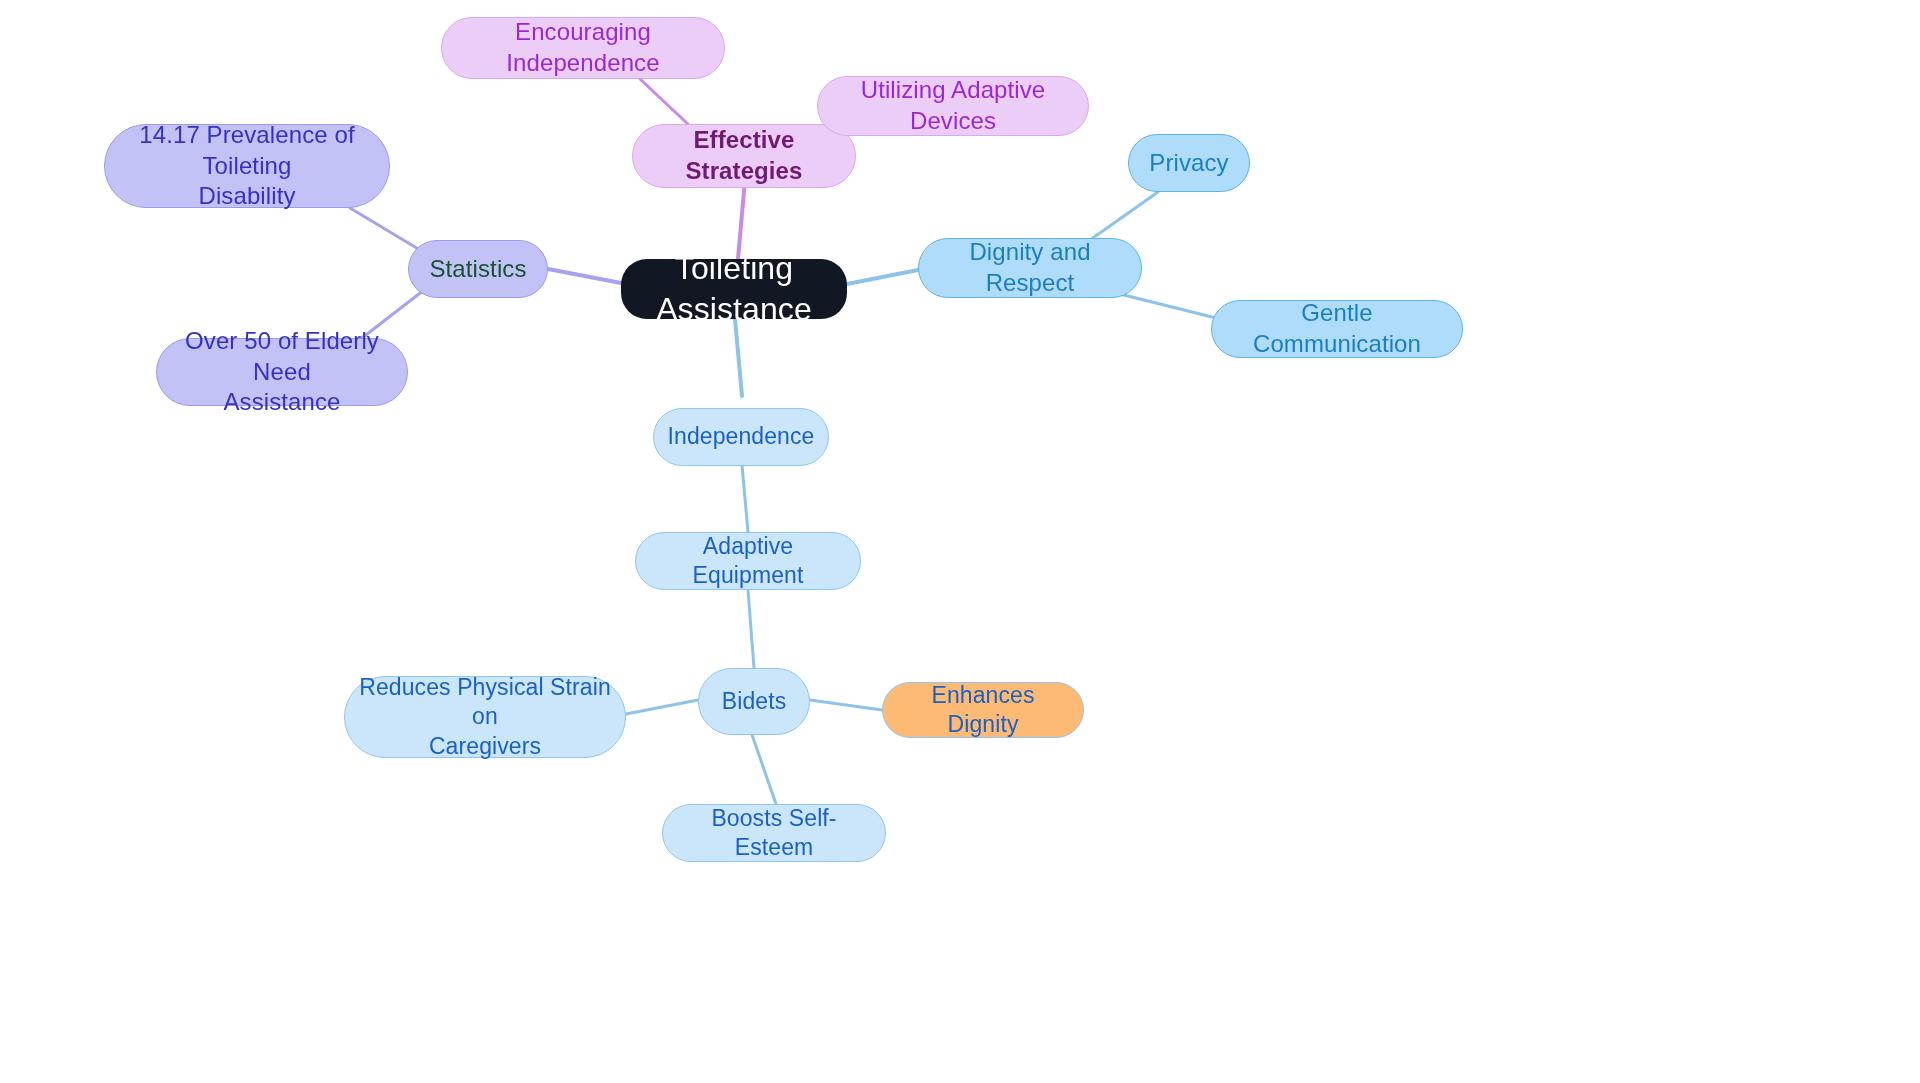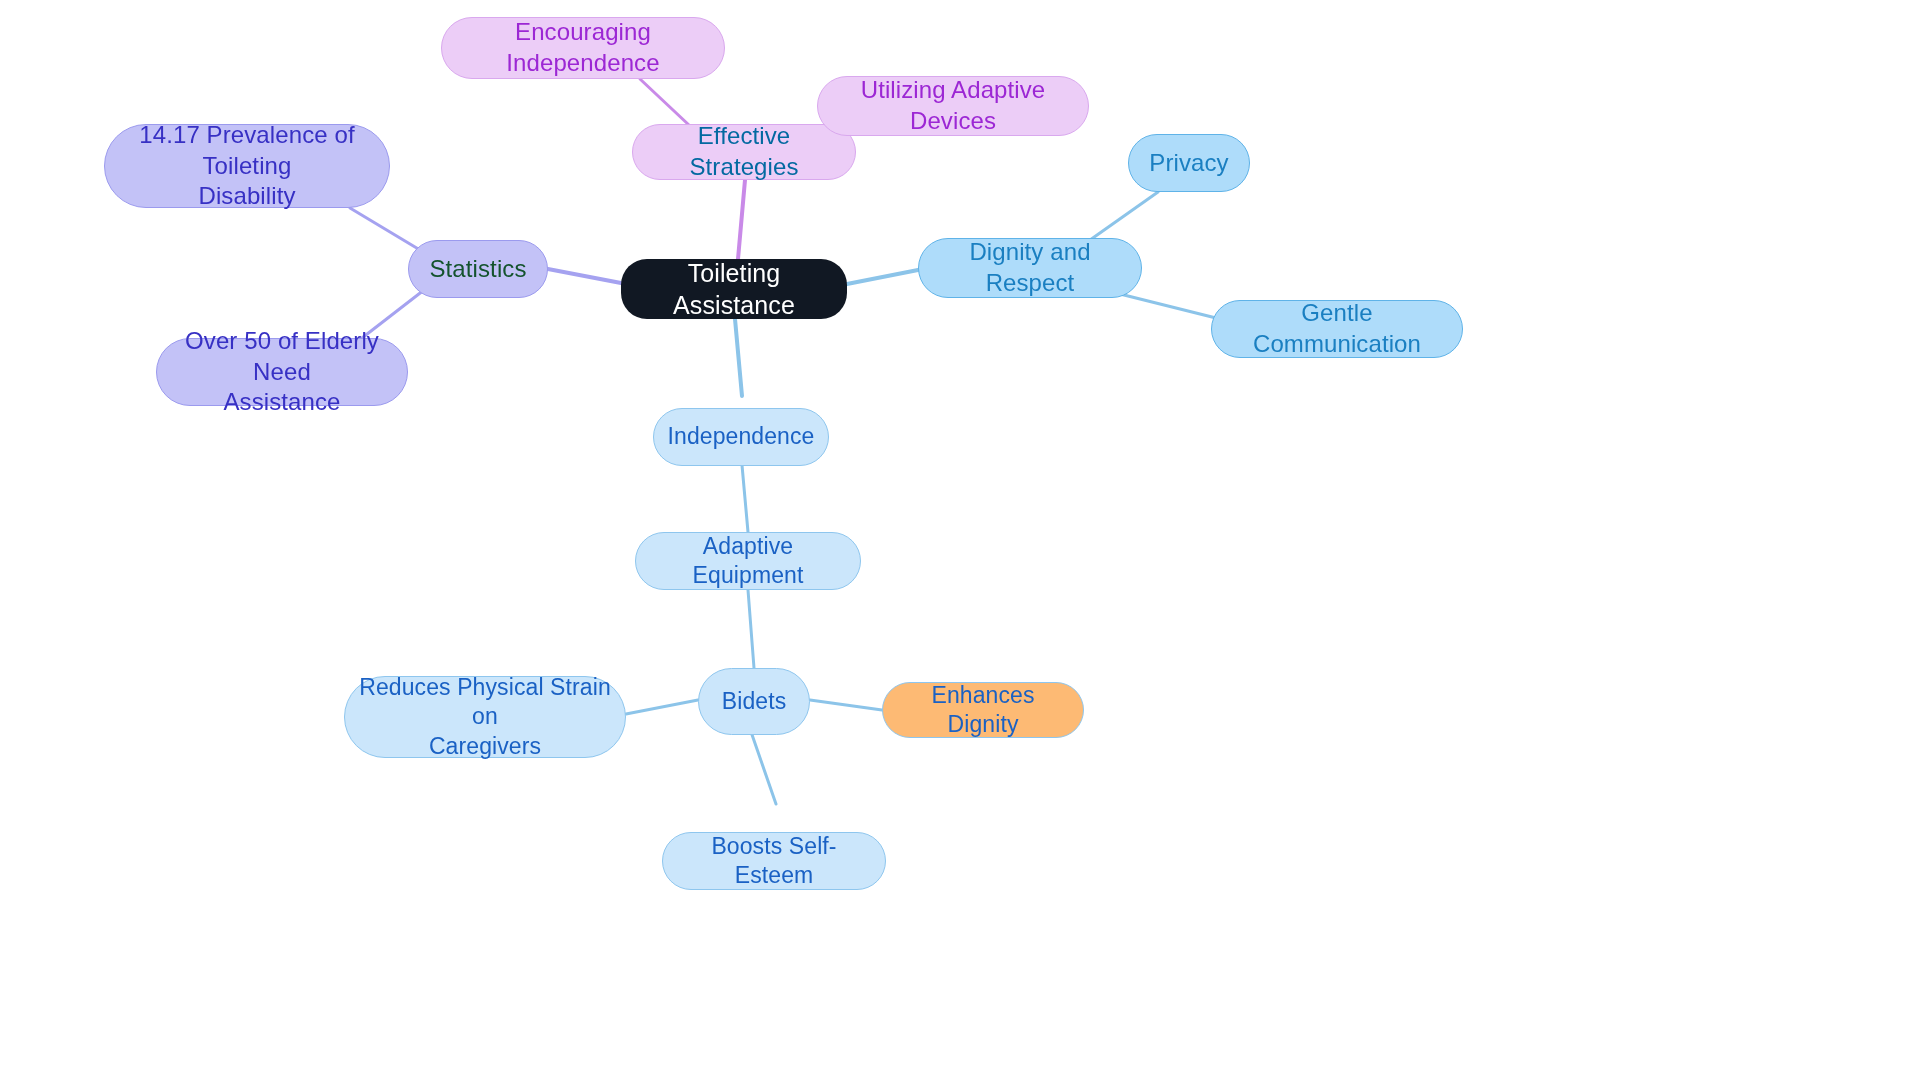--- a/index.html
+++ b/index.html
@@ -33,21 +33,21 @@
     align-items: center;
     justify-content: center;
     text-align: center;
     border-radius: 999px;
     line-height: 1.28;
     white-space: pre-line;
     padding: 0 14px;
     letter-spacing: 0.1px;
   }
   .node-root {
-    font-size: 25px;
+    font-size: 32px;
     border-radius: 26px;
   }
   .node-branch { font-size: 24px; }
   .node-leaf   { font-size: 23px; }
 </style>
 </head>
 <body>
 
 <div id="mindmap-canvas">
   <svg id="edge-layer" viewBox="0 0 1920 1083">
@@ -67,27 +67,27 @@
       <line x1="810" y1="700" x2="882" y2="710" stroke="#8cc4e9" stroke-width="3" stroke-linecap="round"></line>
       <line x1="749" y1="726" x2="776" y2="804" stroke="#8cc4e9" stroke-width="3" stroke-linecap="round"></line>
     </svg>
   <div id="node-layer">
       <div class="node node-root" style="left: 621px; top: 259px; width: 226px; height: 60px; background: rgb(17, 24, 35); color: rgb(255, 255, 255); border: none;">Toileting Assistance</div>
       <div class="node node-branch" style="left: 408px; top: 240px; width: 140px; height: 58px; background: rgb(195, 194, 247); color: #14532d; border: 1px solid rgb(155, 154, 238);">Statistics</div>
       <div class="node node-branch" style="left: 104px; top: 124px; width: 286px; height: 84px; background: rgb(195, 194, 247); color: rgb(55, 48, 196); border: 1px solid rgb(155, 154, 238);">14.17 Prevalence of Toileting
 Disability</div>
       <div class="node node-branch" style="left: 156px; top: 338px; width: 252px; height: 68px; background: rgb(195, 194, 247); color: rgb(55, 48, 196); border: 1px solid rgb(155, 154, 238);">Over 50 of Elderly Need
 Assistance</div>
-      <div class="node node-branch" style="left: 632px; top: 124px; width: 224px; height: 56px; background: rgb(236, 205, 247); color: #0369a1; border: 1px solid rgb(217, 168, 238);">Effective Strategies</div>
+      <div class="node node-branch" style="left: 632px; top: 124px; width: 224px; height: 64px; background: rgb(236, 205, 247); color: #701a75; border: 1px solid rgb(217, 168, 238); font-weight: bold;">Effective Strategies</div>
       <div class="node node-branch" style="left: 441px; top: 17px; width: 284px; height: 62px; background: rgb(236, 205, 247); color: rgb(156, 39, 212); border: 1px solid rgb(217, 168, 238);">Encouraging Independence</div>
       <div class="node node-branch" style="left: 817px; top: 28px; width: 272px; height: 60px; background: rgb(236, 205, 247); color: rgb(156, 39, 212); border: 1px solid rgb(217, 168, 238); margin-top: 48px;">Utilizing Adaptive Devices</div>
       <div class="node node-branch" style="left: 918px; top: 238px; width: 224px; height: 60px; background: rgb(174, 220, 250); color: rgb(26, 127, 193); border: 1px solid rgb(95, 179, 232);">Dignity and Respect</div>
       <div class="node node-branch" style="left: 1128px; top: 134px; width: 122px; height: 58px; background: rgb(174, 220, 250); color: rgb(26, 127, 193); border: 1px solid rgb(95, 179, 232);">Privacy</div>
       <div class="node node-branch" style="left: 1211px; top: 300px; width: 252px; height: 58px; background: rgb(174, 220, 250); color: rgb(26, 127, 193); border: 1px solid rgb(95, 179, 232);">Gentle Communication</div>
       <div class="node node-leaf" style="left: 653px; top: 408px; width: 176px; height: 58px; background: rgb(203, 230, 251); color: rgb(26, 97, 196); border: 1px solid rgb(142, 198, 238);">Independence</div>
       <div class="node node-leaf" style="left: 635px; top: 532px; width: 226px; height: 58px; background: rgb(203, 230, 251); color: rgb(26, 97, 196); border: 1px solid rgb(142, 198, 238);">Adaptive Equipment</div>
       <div class="node node-leaf" style="left: 698px; top: 668px; width: 112px; height: 67px; background: rgb(203, 230, 251); color: rgb(26, 97, 196); border: 1px solid rgb(142, 198, 238);">Bidets</div>
       <div class="node node-leaf" style="left: 344px; top: 676px; width: 282px; height: 82px; background: rgb(203, 230, 251); color: rgb(26, 97, 196); border: 1px solid rgb(142, 198, 238);">Reduces Physical Strain on
 Caregivers</div>
       <div class="node node-leaf" style="left: 882px; top: 682px; width: 202px; height: 56px; background: #fdba74; color: rgb(26, 97, 196); border: 1px solid rgb(142, 198, 238);">Enhances Dignity</div>
-      <div class="node node-leaf" style="left: 662px; top: 804px; width: 224px; height: 58px; background: rgb(203, 230, 251); color: rgb(26, 97, 196); border: 1px solid rgb(142, 198, 238); margin-top: 28px;">Boosts Self-Esteem</div>
+      <div class="node node-leaf" style="left: 662px; top: 804px; width: 224px; height: 58px; background: rgb(203, 230, 251); color: rgb(26, 97, 196); border: 1px solid rgb(142, 198, 238);">Boosts Self-Esteem</div>
     </div>
 </div>
 
 </body></html>

